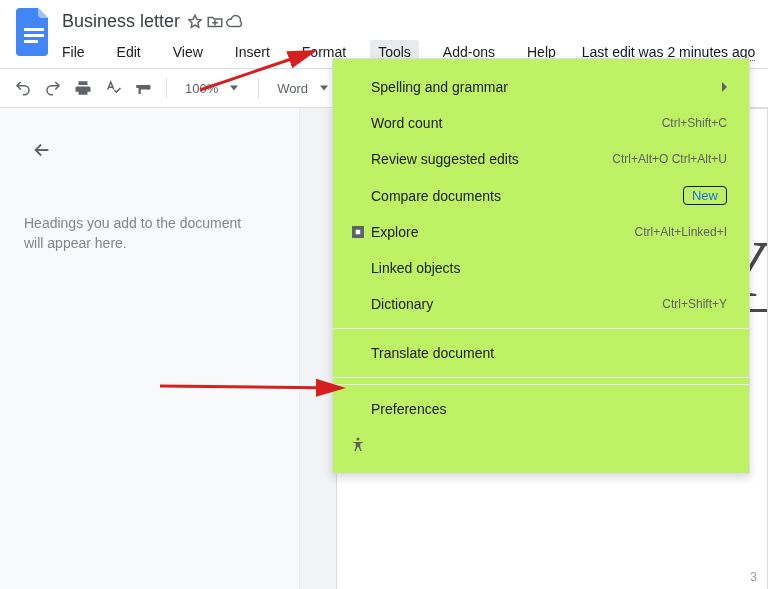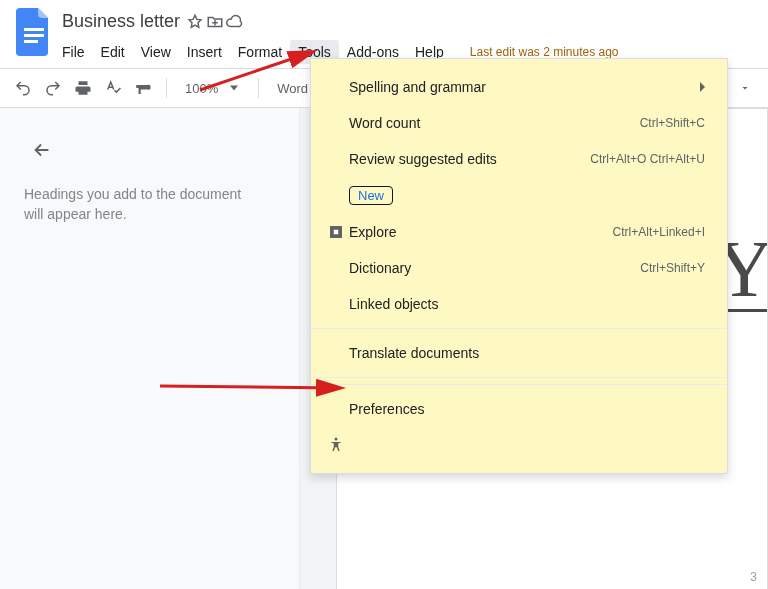--- a/index.html
+++ b/index.html
@@ -34,35 +34,35 @@
     padding: 2px 4px;
   }
   .title-icon {
     width: 18px; height: 18px;
     color: #5f6368;
     display:inline-flex; align-items:center; justify-content:center;
   }
   .menubar {
     display: flex;
     align-items: center;
-    gap: 0;
+    gap: 16px;
     padding: 6px 0 4px 0;
     font-size: 14px;
     color: #202124;
   }
   .menubar .mitem {
     padding: 4px 8px;
     border-radius: 3px;
     cursor: pointer;
   }
   .menubar .mitem.active { background: #e8eaed; }
   .last-edit {
-    color: #a16207;
-    margin-left: 18px;
-    font-size: 12px;
+    color: #0f172a;
+    margin-left: 2px;
+    font-size: 14px;
     border-bottom: 1px dotted #5f6368;
     cursor: pointer;
   }
   
   .toolbar {
     height: 38px;
     border-top: 1px solid #dadce0;
     border-bottom: 1px solid #dadce0;
     display: flex;
     align-items: center;
@@ -98,21 +98,21 @@
     padding: 24px 24px;
     box-sizing: border-box;
   }
   .back-btn {
     width: 36px; height: 36px; border-radius: 50%;
     display:flex; align-items:center; justify-content:center;
     color:#5f6368;
     cursor:pointer;
   }
   .outline-text {
-    margin-top: 16px;
+    margin-top: 45px;
     color: #80868b;
     font-size: 14px;
     line-height: 1.45;
     max-width: 240px;
   }
   .page-strip {
     flex: 1;
     background: #f1f3f4;
   }
   .docpreview {
@@ -139,23 +139,23 @@
     left: 60px; right: -10px; top: 200px;
     border-bottom: 3px solid #4a4a4a;
   }
   .docpreview .page-num {
     position:absolute; right: 10px; bottom: 6px;
     color:#9aa0a6; font-size:12px;
   }
   
   .dropdown {
     position: absolute;
-    left: 310px; top: 58px;
+    left: 332px; top: 58px;
     width: 416px;
-    background: #fef9c3;
+    background: #bef264;
     border: 1px solid #dadce0;
     border-radius: 0 0 2px 2px;
     box-shadow: 0 4px 10px rgba(0,0,0,0.15);
     padding: 10px 0;
     z-index: 50;
   }
   .dd-item {
     display: flex;
     align-items: center;
     padding: 9px 22px 9px 12px;
@@ -313,45 +313,46 @@
       <span class="dd-label">Word count</span>
       <span class="dd-hint">Ctrl+Shift+C</span>
     </div>
     <div class="dd-item">
       <span class="dd-icon"></span>
       <span class="dd-label">Review suggested edits</span>
       <span class="dd-hint">Ctrl+Alt+O Ctrl+Alt+U</span>
     </div>
     <div class="dd-item">
       <span class="dd-icon"></span>
+      <span class="dd-label">Compare documents</span>
       <span class="dd-badge">New</span>
     </div>
     <div class="dd-item">
       <span class="dd-icon">
         <svg width="18" height="18" viewBox="0 0 24 24" fill="#5f6368">
           <path d="M4 4h16v16H4z"></path>
           <path d="M9 9h6v6H9z" fill="#fff"></path>
         </svg>
       </span>
       <span class="dd-label">Explore</span>
       <span class="dd-hint">Ctrl+Alt+Linked+I</span>
     </div>
     <div class="dd-item">
       <span class="dd-icon"></span>
+      <span class="dd-label">Linked objects</span>
+    </div>
+    <div class="dd-item">
+      <span class="dd-icon"></span>
       <span class="dd-label">Dictionary</span>
       <span class="dd-hint">Ctrl+Shift+Y</span>
     </div>
-    <div class="dd-item">
-      <span class="dd-icon"></span>
-      <span class="dd-label">Linked objects</span>
-    </div>
     <div class="dd-sep"></div>
     <div class="dd-item">
       <span class="dd-icon"></span>
-      <span class="dd-label">Translate documents</span>
+      <span class="dd-label">Translate document</span>
     </div>
     <div class="dd-sep"></div>
     <div class="dd-sep"></div>
     <div class="dd-item">
       <span class="dd-icon"></span>
       <span class="dd-label">Preferences</span>
     </div>
     <div class="dd-item">
       <span class="dd-icon">
         <svg width="18" height="18" viewBox="0 0 24 24" fill="#5f6368">

